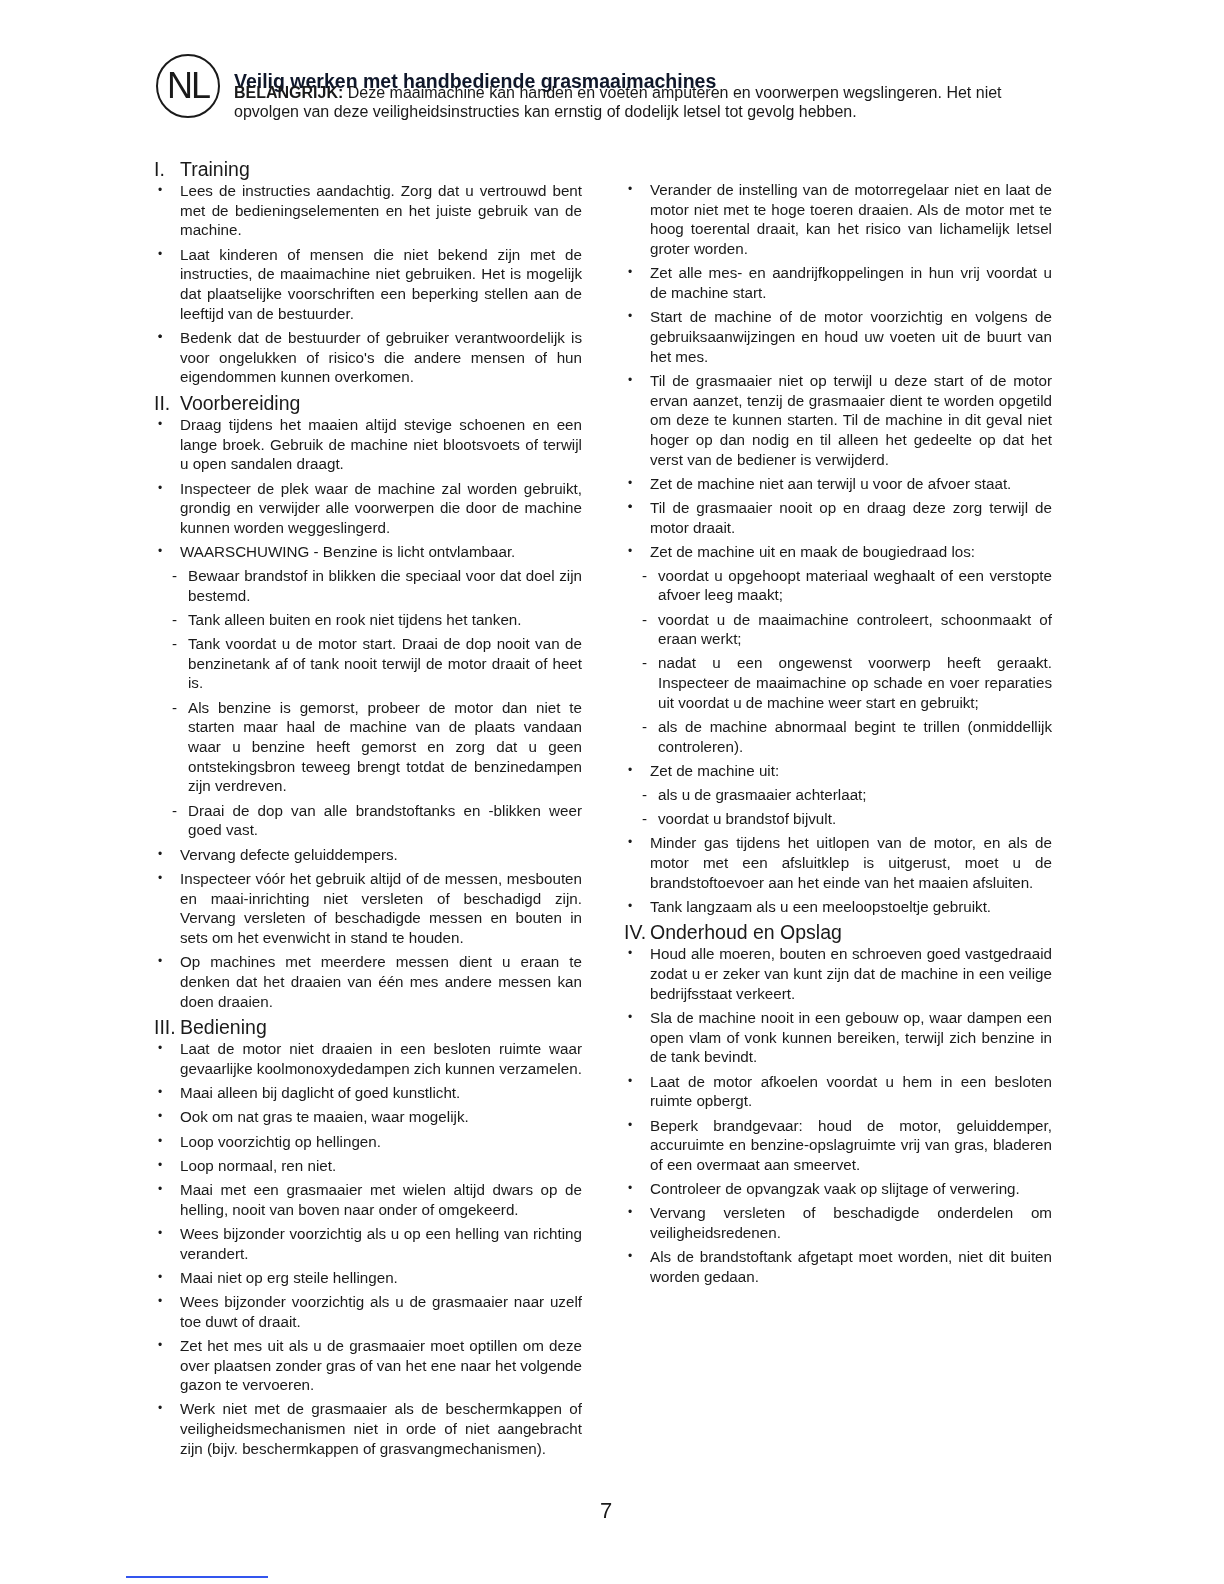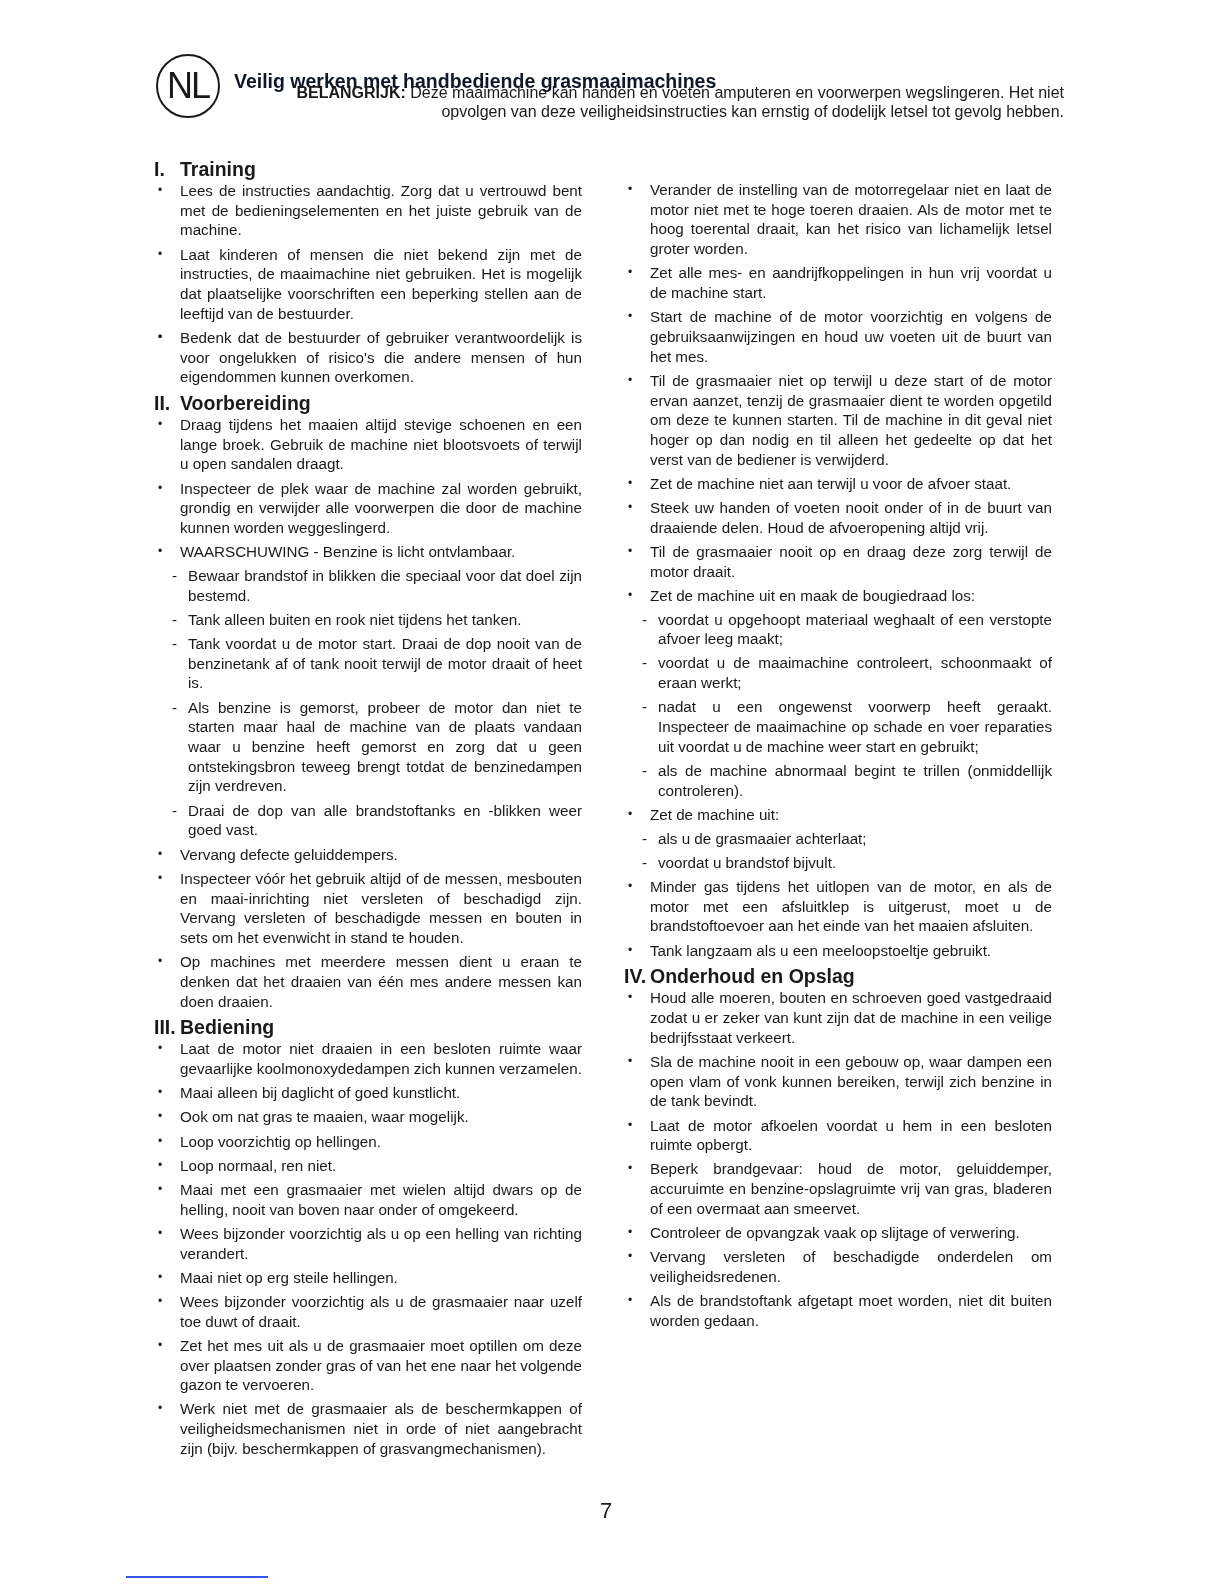--- a/index.html
+++ b/index.html
@@ -1,39 +1,39 @@
 <!DOCTYPE html>
 <html><head>
 <meta charset="utf-8">
 <style>
   html, body { margin: 0; padding: 0; background: #ffffff; }
   body {
     width: 1224px; height: 1584px; position: relative; overflow: hidden;
     font-family: "Liberation Sans", sans-serif; color: #1a1a1a;
   }
-  .header { position: absolute; left: 156px; top: 50px; width: 910px; height: 80px; text-align: right; }
+  .header { position: absolute; left: 156px; top: 50px; width: 910px; height: 80px; }
   .nl-badge {
     position: absolute; left: 0; top: 4px; width: 64px; height: 64px;
     border: 2px solid #1a1a1a; border-radius: 50%;
     display: flex; align-items: center; justify-content: center;
     font-size: 36px; letter-spacing: -2px; box-sizing: border-box;
   }
   .header-title {
     position: absolute; left: 78px; top: 20px; font-size: 19.5px; font-weight: bold; color: #0f172a;
   }
   .header-intro {
     position: absolute; left: 78px; top: 33px; width: 830px; font-size: 16px; line-height: 19px;
   }
   .header-intro b { font-weight: bold; }
 
   .col { position: absolute; top: 158px; width: 428px; font-size: 15.2px; line-height: 19.7px; }
   .col.left { left: 154px; }
   .col.right { left: 624px; top: 180px; }
 
-  .sec-title { font-size: 19.5px; font-weight: bold; margin: 0 0 1px 0; line-height: 22px; color: #1a1a1a;}
+  .sec-title { font-size: 19.5px; font-weight: normal; margin: 0 0 1px 0; line-height: 22px; color: #1a1a1a;}
   .sec-title .num { display: inline-block; width: 26px; }
   .col.left .sec-title.first { margin-top: 0; }
 
   ul.items { list-style: none; margin: 0 0 5px 0; padding: 0; }
   ul.items > li { position: relative; padding-left: 26px; margin-bottom: 4.5px; text-align: justify; }
   ul.items > li .bullet { position: absolute; left: 4px; top: 0; font-size: 12px; }
   ul.sub { list-style: none; margin: 4px 0 0 -8px; padding: 0; }
   ul.sub > li { position: relative; padding-left: 16px; margin-bottom: 4.5px; text-align: justify; }
   ul.sub > li .dash { position: absolute; left: 0; top: 0; }
 
@@ -102,21 +102,21 @@
   </ul>
 </div>
 
 <div class="col right">
   <ul class="items">
     <li><span class="bullet">•</span><span>Verander de instelling van de motorregelaar niet en laat de motor niet met te hoge toeren draaien. Als de motor met te hoog toerental draait, kan het risico van lichamelijk letsel groter worden.</span></li>
     <li><span class="bullet">•</span><span>Zet alle mes- en aandrijfkoppelingen in hun vrij voordat u de machine start.</span></li>
     <li><span class="bullet">•</span><span>Start de machine of de motor voorzichtig en volgens de gebruiksaanwijzingen en houd uw voeten uit de buurt van het mes.</span></li>
     <li><span class="bullet">•</span><span>Til de grasmaaier niet op terwijl u deze start of de motor ervan aanzet, tenzij de grasmaaier dient te worden opgetild om deze te kunnen starten.  Til de machine in dit geval niet hoger op dan nodig en til alleen het gedeelte op dat het verst van de bediener is verwijderd.</span></li>
     <li><span class="bullet">•</span><span>Zet de machine niet aan terwijl u voor de afvoer staat.</span></li>
-    <li><span class="bullet">•</span><span>Steek uw handen of voeten nooit onder of in de buurt van draaiende delen.  Houd de afvoeropening altijd vrij.</span></li>
+    <li><span class="bullet">•</span></li>
     <li><span class="bullet">•</span><span>Til de grasmaaier nooit op en draag deze zorg terwijl de motor draait.</span></li>
     <li><span class="bullet">•</span><span>Zet de machine uit en maak de bougiedraad los:</span>
       <ul class="sub">
         <li><span class="dash">-</span><span>voordat u opgehoopt materiaal weghaalt of een verstopte afvoer leeg maakt;</span></li>
         <li><span class="dash">-</span><span>voordat u de maaimachine controleert, schoonmaakt of eraan werkt;</span></li>
         <li><span class="dash">-</span><span>nadat u een ongewenst voorwerp heeft geraakt. Inspecteer de maaimachine op schade en voer reparaties uit voordat u de machine weer start en gebruikt;</span></li>
         <li><span class="dash">-</span><span>als de machine abnormaal begint te trillen (onmiddellijk controleren).</span></li>
       </ul>
     </li>
     <li><span class="bullet">•</span><span>Zet de machine uit:</span>

